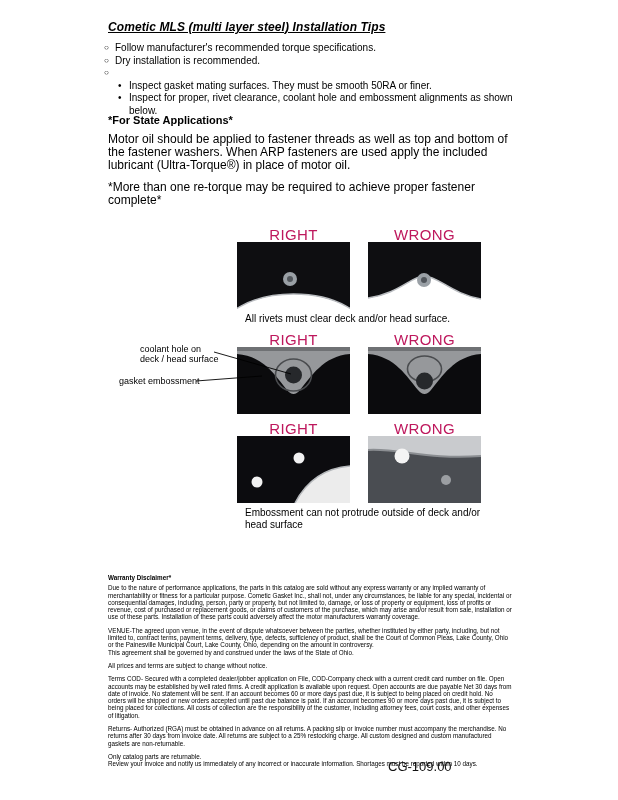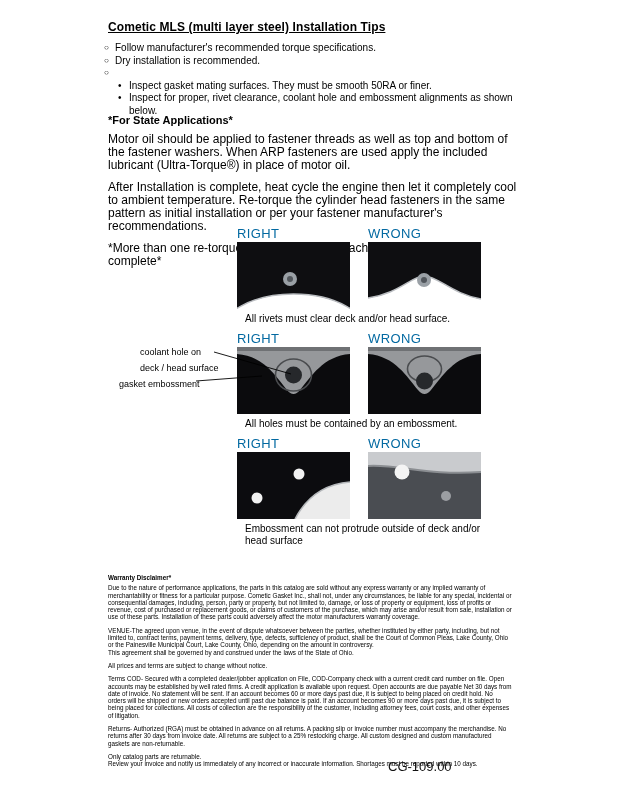--- a/index.html
+++ b/index.html
@@ -5,42 +5,43 @@
   * { margin:0; padding:0; box-sizing:border-box; }
   html,body { background:#ffffff; }
   .page {
     position:relative; width:618px; height:800px; background:#ffffff;
     font-family:"Liberation Sans", sans-serif; color:#000; overflow:hidden;
   }
   .title {
     position:absolute; left:108px; top:20px;
     font-size:12px; font-weight:bold; text-decoration:underline;
     letter-spacing:.1px;
+    font-style:italic;
   }
   .bullets { position:absolute; left:104px; top:42px; width:436px; font-size:10px; line-height:12.5px; }
   .bullet { display:flex; }
   .bullet .marker { width:11px; flex:0 0 11px; font-size:8px; line-height:12.5px; }
   .sub { padding-left:14px; }
   .sub .marker { font-size:10px; }
   .diesel-heading { position:absolute; left:108px; top:114px; font-size:11px; font-weight:bold; }
   .body-text { position:absolute; left:108px; top:133px; width:416px; font-size:12px; line-height:13px; }
   .body-text p { margin-bottom:9px; }
 
   .figures { position:absolute; left:237px; top:226px; width:244px; }
   .fig-row { position:relative; margin-bottom:6px; }
   .fig-labels { display:flex; height:16px; }
-  .fig-labels span { width:113px; text-align:left; font-size:13px; color:#0369a1; letter-spacing:.4px; }
+  .fig-labels span { width:113px; text-align:center; font-size:15px; color:#be185d; letter-spacing:.4px; }
   .fig-labels span + span { margin-left:18px; }
   .fig-images { display:flex; }
   .fig-img { width:113px; height:67px; flex:0 0 113px; }
   .fig-img + .fig-img { margin-left:18px; }
   .fig-img svg { display:block; }
   .fig-caption { margin:4px 0 6px 8px; font-size:10px; line-height:12px; width:250px; }
 
-  .annot { position:absolute; font-size:9px; line-height:16px; color:#000; }
+  .annot { position:absolute; font-size:9px; line-height:10px; color:#000; }
   .annot-coolant { left:-97px; top:13px; width:82px; }
   .annot-emboss { left:-118px; top:45px; width:110px; white-space:nowrap; }
   .annot-lines { position:absolute; left:-125px; top:0; width:210px; height:80px; pointer-events:none; }
 
   .legal { position:absolute; left:108px; top:574px; width:404px; font-size:6.3px; line-height:7.3px; color:#000; }
   .legal .lh { font-weight:bold; margin-bottom:3px; }
   .legal .lp { margin-bottom:6px; }
   .legal .lp .cont { display:block; }
   .footer-code { position:absolute; left:388px; top:759px; font-size:13px; color:#111; }
 </style>
@@ -70,21 +71,20 @@
     <div class="bullet sub">
       <span class="marker">•</span>
       <span>Inspect for proper, rivet clearance, coolant hole and embossment alignments as shown below.</span>
     </div>
   </div>
 
   <div class="diesel-heading">*For State Applications*</div>
 
   <div class="body-text">
     <p>Motor oil should be applied to fastener threads as well as top and bottom of the fastener washers. When ARP fasteners are used apply the included lubricant (Ultra-Torque®) in place of motor oil.</p>
-    <p>After Installation is complete, heat cycle the engine then let it completely cool to ambient temperature. Re-torque the cylinder head fasteners in the same pattern as initial installation or per your fastener manufacturer's recommendations.</p>
     <p>*More than one re-torque may be required to achieve proper fastener complete*</p>
   </div>
 
   <div class="figures">
 
     <div class="fig-row">
       <div class="fig-labels">
         <span>RIGHT</span>
         <span>WRONG</span>
       </div>
@@ -135,21 +135,20 @@
         <div class="fig-img">
           <svg viewBox="0 0 113 67" width="113" height="67">
             <rect width="113" height="67" fill="#0b0b0d"></rect>
             <path d="M0 0 H113 V7 C86 9 74 30 63 43 Q56.5 51 50 43 C39 30 27 9 0 7 Z" fill="#96989b"></path>
             <rect width="113" height="4" fill="#6f7174"></rect>
             <ellipse cx="56.5" cy="22" rx="17" ry="13" fill="none" stroke="#4a4c4f" stroke-width="1.6"></ellipse>
             <circle cx="56.5" cy="34" r="8.5" fill="#26282b"></circle>
           </svg>
         </div>
       </div>
-      <div class="fig-caption">All holes must be contained by an embossment.</div>
     </div>
 
     <div class="fig-row">
       <div class="fig-labels">
         <span>RIGHT</span>
         <span>WRONG</span>
       </div>
       <div class="fig-images">
         <div class="fig-img">
           <svg viewBox="0 0 113 67" width="113" height="67">

